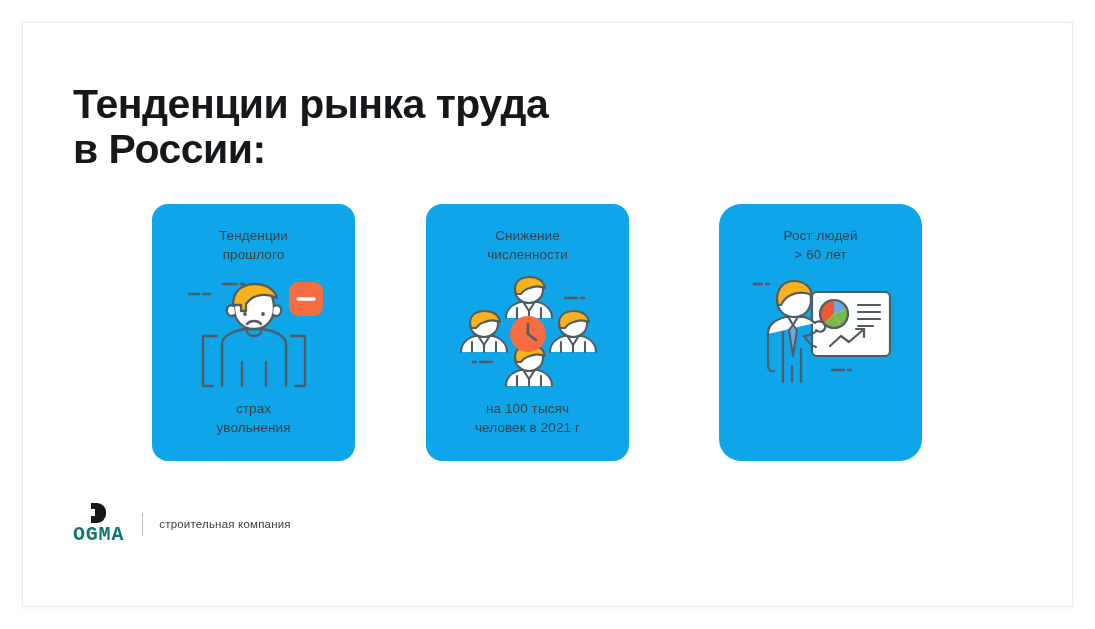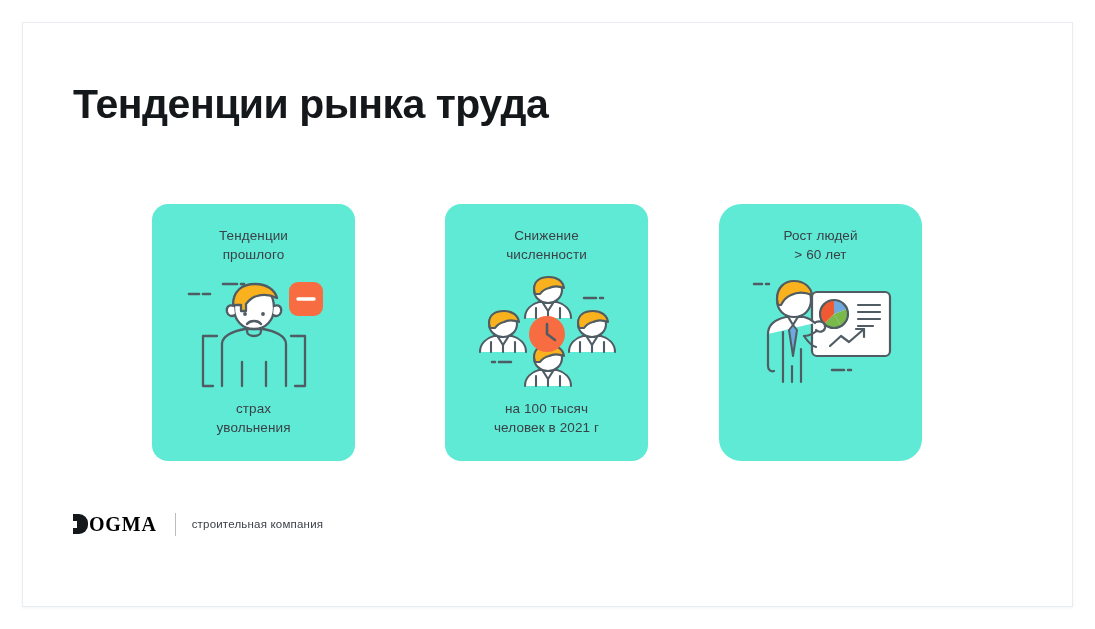--- a/index.html
+++ b/index.html
@@ -50,26 +50,26 @@
     left: 129px;
     top: 181px;
     width: 770px;
     height: 257px;
   }
   .card {
     position: absolute;
     top: 0;
     width: 203px;
     height: 257px;
-    background: #5eead4;
+    background: #0ea5e9;
     border-radius: 16px;
     box-sizing: border-box;
   }
   .card-0 { left: 0px; }
-  .card-1 { left: 293px; }
+  .card-1 { left: 274px; }
   .card-2 { left: 567px; border-radius: 22px; }
 
   .card-title {
     position: absolute;
     top: 22px;
     left: 10px;
     right: 10px;
     text-align: center;
     font-size: 13.5px;
     line-height: 19px;
@@ -104,27 +104,28 @@
   
   .footer {
     position: absolute;
     left: 50px;
     top: 488px;
     display: flex;
     align-items: center;
     height: 26px;
   }
   .logo-word {
-    font-family: Liberation Serif, serif;
+    font-family: Liberation Mono, monospace;
     font-weight: bold;
     font-size: 20px;
     letter-spacing: 0.8px;
-    color: #000000;
+    color: #0f766e;
     display: flex;
     align-items: center;
+    flex-direction: column;
   }
   .logo-d {
     position: relative;
     display: inline-block;
     width: 15px;
     height: 20px;
     margin-right: 1px;
   }
   .logo-d::before {
     content: "";
@@ -153,20 +154,21 @@
     letter-spacing: 0.2px;
   }
 </style>
 </head>
 <body>
 
 <div class="slide-frame">
 
   <div class="title-block">
     <div class="title-line">Тенденции рынка труда</div>
+    <div class="title-line">в России:</div>
   </div>
 
   <div class="cards-row">
 
     <div class="card card-0">
       <div class="card-title">Тенденции
 прошлого</div>
 
       <div class="card-art">
         <svg width="150" height="118" viewBox="0 0 150 118" fill="none" stroke="#4f5c63" stroke-width="2.3" stroke-linecap="round" stroke-linejoin="round">

